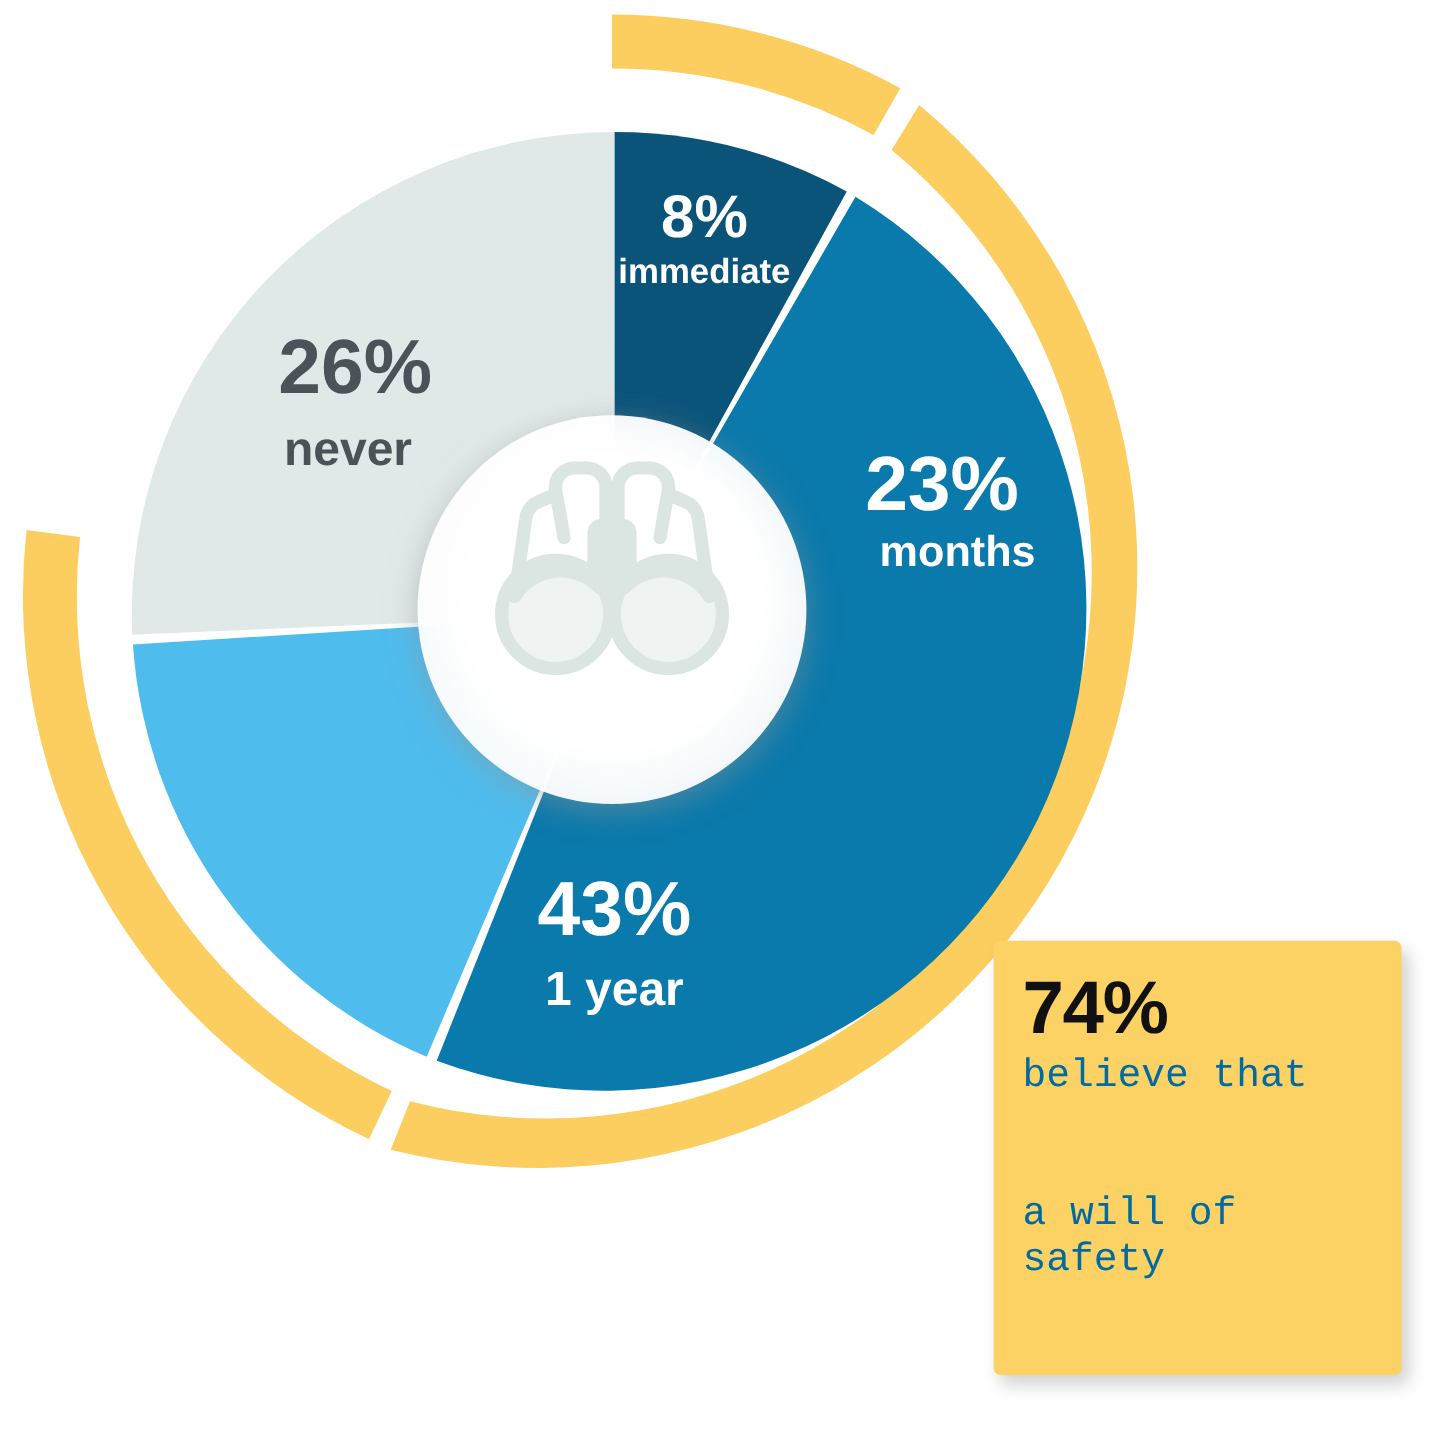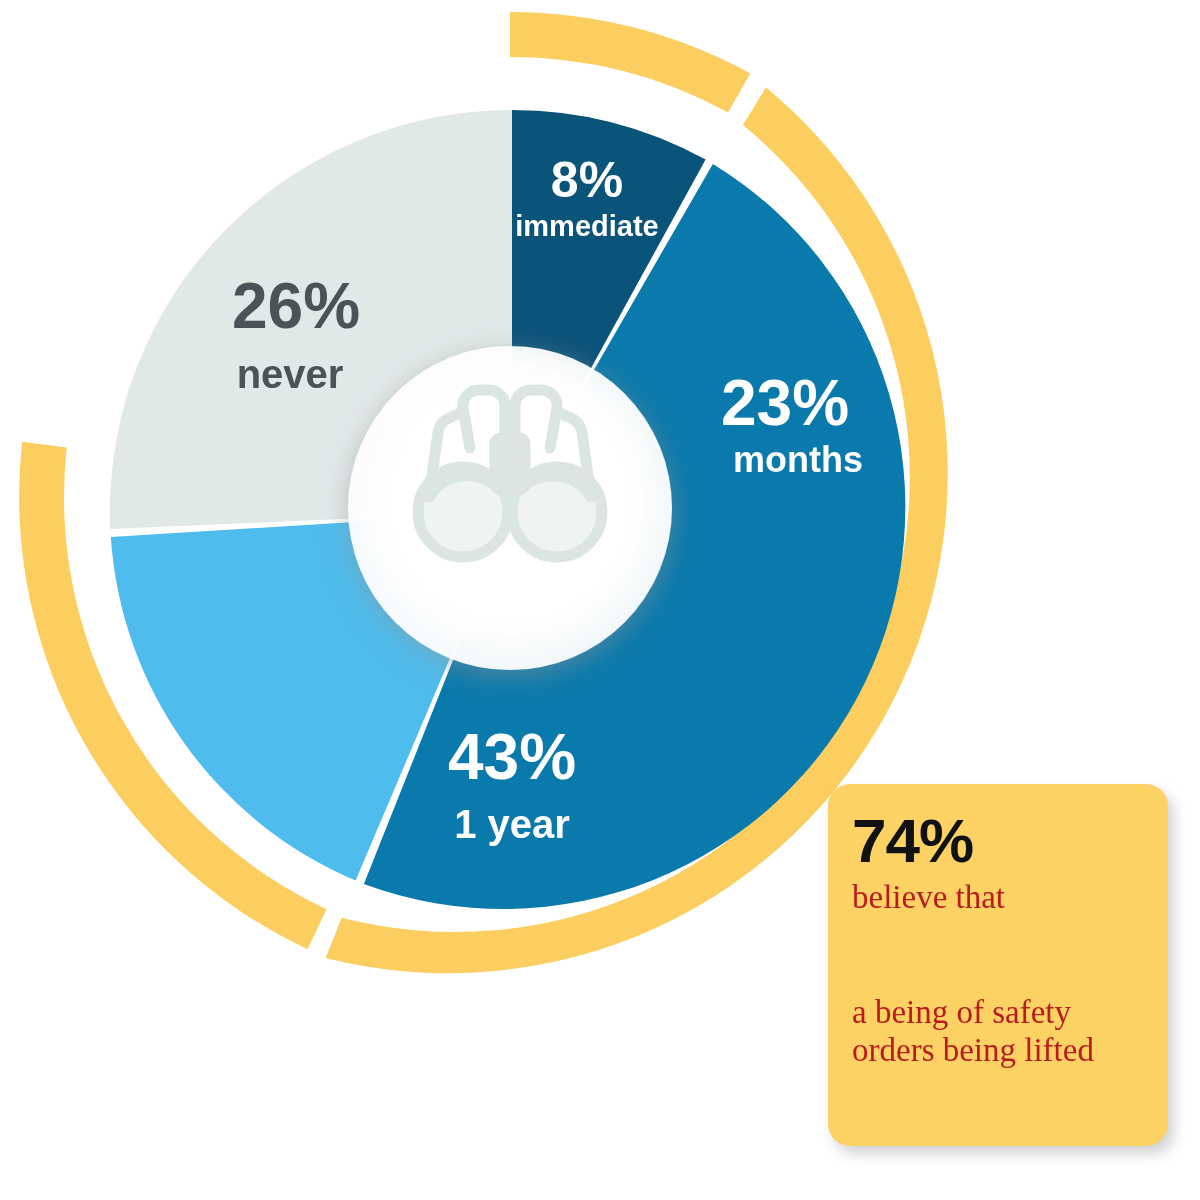--- a/index.html
+++ b/index.html
@@ -47,40 +47,40 @@
   }
 
   
   #callout-box {
     position: absolute;
     left: 828px;
     top: 784px;
     width: 340px;
     height: 362px;
     background: #fcd265;
-    border-radius: 22px;
+    border-radius: 6px;
     box-sizing: border-box;
     padding: 26px 22px 18px 24px;
     box-shadow: 6px 8px 14px rgba(0,0,0,0.18);
     overflow: hidden;
   }
   #callout-headline {
     font-family: "Liberation Sans", sans-serif;
     font-weight: bold;
     font-size: 62px;
     line-height: 1.0;
     color: #111111;
     letter-spacing: -1px;
     margin: 0 0 6px 0;
   }
   #callout-body {
-    font-family: Liberation Serif, serif;
+    font-family: Liberation Mono, monospace;
     font-size: 33px;
     line-height: 1.16;
-    color: #b91c1c;
+    color: #0369a1;
     margin: 0;
   }
 </style>
 </head>
 <body>
 
 <div id="infographic">
 
   <svg class="svg-root" viewBox="0 0 1200 1200">
     <defs>
@@ -154,18 +154,17 @@
       </g>
     </g>
   </svg>
 
   <div id="callout-box">
     <div id="callout-headline">74%</div>
     <p id="callout-body">
       <span>believe that</span><br>
       <br>
       <br>
-      <span>a being of safety</span><br>
-      <span>orders being lifted</span>
+      <span>a will of safety</span><br>
     </p>
   </div>
 
 </div>
 
 </body></html>

